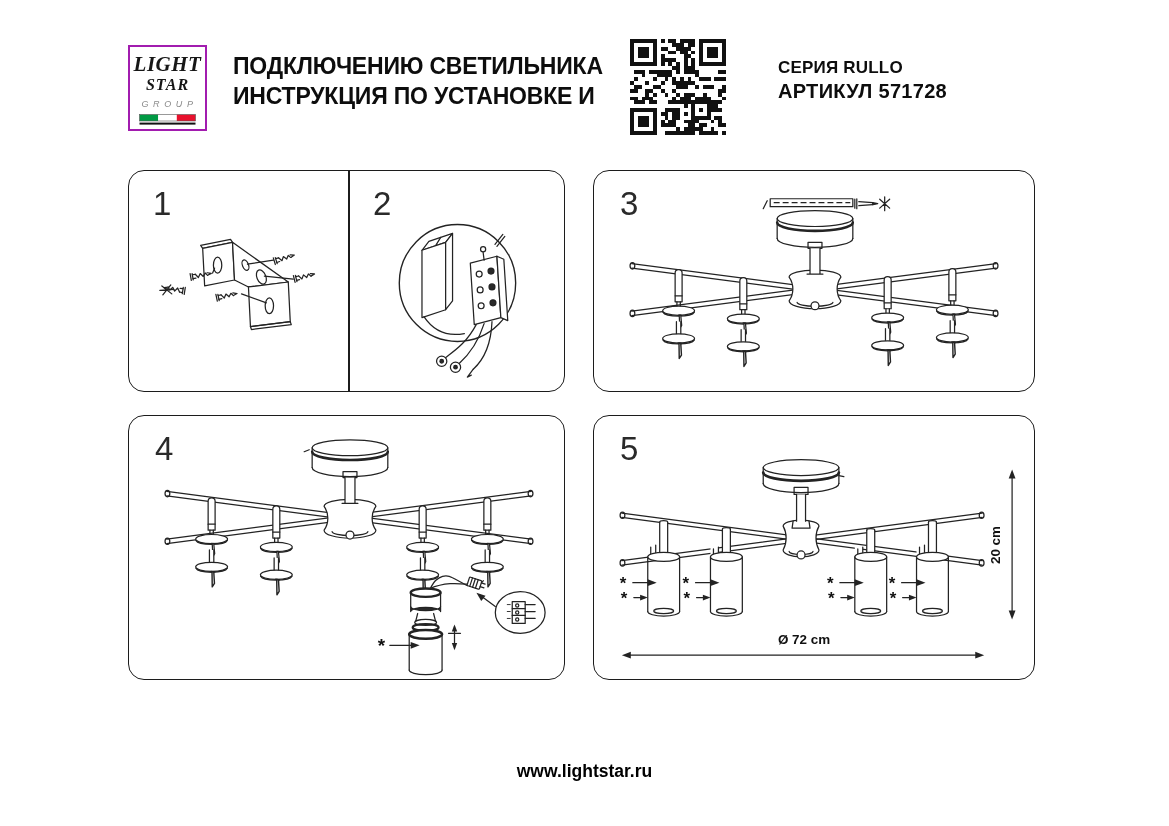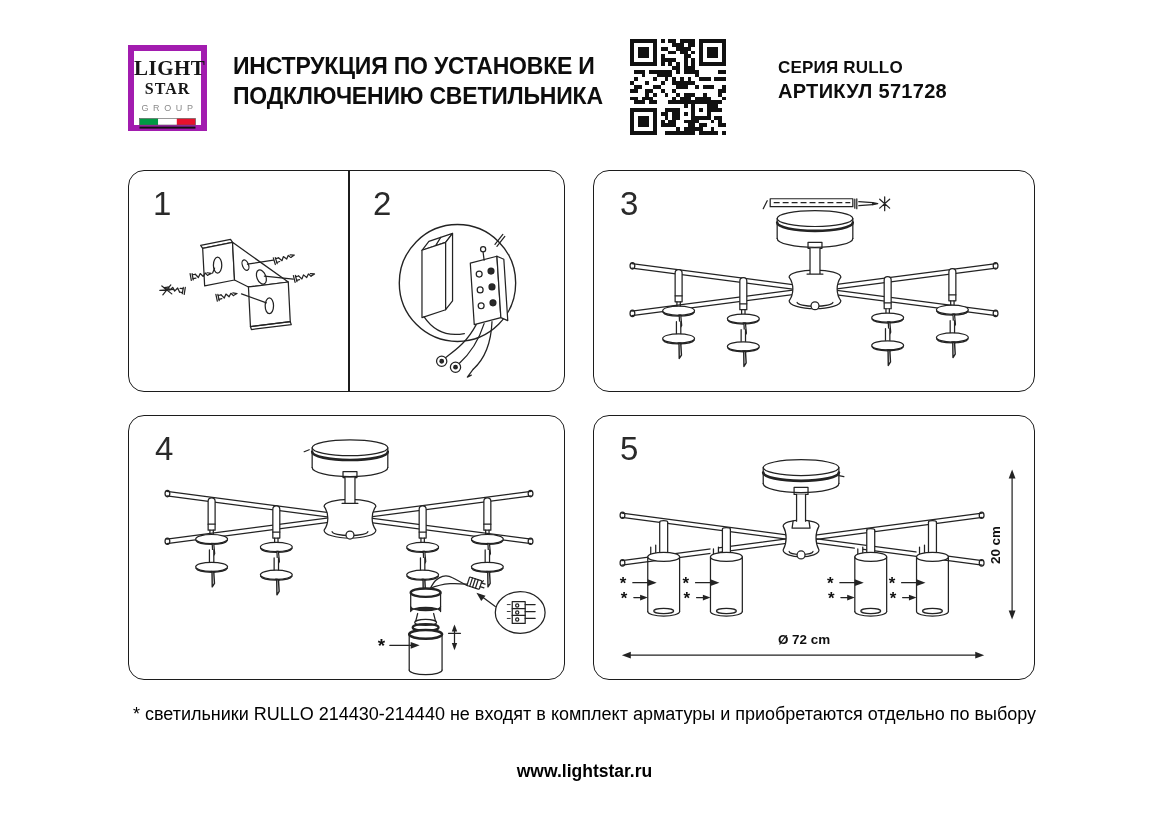--- a/index.html
+++ b/index.html
@@ -1,21 +1,21 @@
 <!DOCTYPE html>
 <html><head>
 <meta charset="utf-8">
 <style>
   html,body{margin:0;padding:0;background:#fff;}
   .page{position:relative;width:1169px;height:826px;background:#ffffff;
         font-family:"Liberation Sans",sans-serif;color:#111;overflow:hidden;}
 
   
-  .logo{position:absolute;left:128px;top:45px;width:79px;height:86px;border:6px solid #a21caf;
-        box-sizing:border-box;text-align:center;padding-top:8px;background:#fff;}
+  .logo{position:absolute;left:128px;top:45px;width:79px;height:86px;border:2px solid #a21caf;
+        box-sizing:border-box;text-align:center;padding-top:8px;background:#fff;font-style:italic;}
   .logo-light{font-family:"Liberation Serif",serif;font-weight:bold;font-size:21px;line-height:19px;letter-spacing:.5px;color:#161616;}
   .logo-star{font-family:"Liberation Serif",serif;font-weight:bold;font-size:16px;line-height:22px;letter-spacing:1px;color:#161616;}
   .logo-group{font-size:9px;letter-spacing:4.6px;color:#8b8b8b;margin-top:3px;line-height:11px;padding-left:4px;}
   .logo-flag{display:block;margin:4px auto 0 auto;}
   .title{position:absolute;left:233px;top:51px;font-weight:bold;font-size:23px;line-height:30px;
          letter-spacing:-.2px;color:#0d0d0d;}
   .qr{position:absolute;left:630px;top:39px;}
   .series-block{position:absolute;left:778px;top:58px;width:234px;text-align:left;}
   .series{font-weight:bold;font-size:17px;letter-spacing:.2px;color:#0d0d0d;}
   .article{font-weight:bold;font-size:20px;margin-top:2px;letter-spacing:.3px;color:#0d0d0d;}
@@ -47,22 +47,22 @@
     <svg class="logo-flag" width="57" height="11" viewBox="0 0 57 11">
       <rect x="0.5" y="0.5" width="18.7" height="6.5" fill="#009a44"></rect>
       <rect x="19.2" y="0.5" width="18.6" height="6.5" fill="#ffffff"></rect>
       <rect x="37.8" y="0.5" width="18.7" height="6.5" fill="#e8112d"></rect>
       <rect x="0.5" y="0.5" width="56" height="6.5" fill="none" stroke="#555" stroke-width="0.6"></rect>
       <rect x="0.5" y="8.6" width="56" height="2" fill="#111"></rect>
     </svg>
   </div>
 
   <div class="title">
+    <div>ПОДКЛЮЧЕНИЮ СВЕТИЛЬНИКА</div>
     <div>ИНСТРУКЦИЯ ПО УСТАНОВКЕ И</div>
-    <div>ПОДКЛЮЧЕНИЮ СВЕТИЛЬНИКА</div>
   </div>
 
   <svg id="qr" class="qr" width="96" height="96" viewBox="0 0 25 25" shape-rendering="crispEdges">
     <rect x="0" y="0" width="25" height="25" fill="#fff"></rect>
   <path d="M0 0h1v1h-1zM1 0h1v1h-1zM2 0h1v1h-1zM3 0h1v1h-1zM4 0h1v1h-1zM5 0h1v1h-1zM6 0h1v1h-1zM8 0h1v1h-1zM10 0h1v1h-1zM11 0h1v1h-1zM13 0h1v1h-1zM14 0h1v1h-1zM15 0h1v1h-1zM16 0h1v1h-1zM18 0h1v1h-1zM19 0h1v1h-1zM20 0h1v1h-1zM21 0h1v1h-1zM22 0h1v1h-1zM23 0h1v1h-1zM24 0h1v1h-1zM0 1h1v1h-1zM6 1h1v1h-1zM11 1h1v1h-1zM12 1h1v1h-1zM13 1h1v1h-1zM15 1h1v1h-1zM16 1h1v1h-1zM18 1h1v1h-1zM24 1h1v1h-1zM0 2h1v1h-1zM2 2h1v1h-1zM3 2h1v1h-1zM4 2h1v1h-1zM6 2h1v1h-1zM8 2h1v1h-1zM9 2h1v1h-1zM12 2h1v1h-1zM13 2h1v1h-1zM14 2h1v1h-1zM15 2h1v1h-1zM18 2h1v1h-1zM20 2h1v1h-1zM21 2h1v1h-1zM22 2h1v1h-1zM24 2h1v1h-1zM0 3h1v1h-1zM2 3h1v1h-1zM3 3h1v1h-1zM4 3h1v1h-1zM6 3h1v1h-1zM10 3h1v1h-1zM11 3h1v1h-1zM13 3h1v1h-1zM14 3h1v1h-1zM16 3h1v1h-1zM18 3h1v1h-1zM20 3h1v1h-1zM21 3h1v1h-1zM22 3h1v1h-1zM24 3h1v1h-1zM0 4h1v1h-1zM2 4h1v1h-1zM3 4h1v1h-1zM4 4h1v1h-1zM6 4h1v1h-1zM8 4h1v1h-1zM14 4h1v1h-1zM15 4h1v1h-1zM18 4h1v1h-1zM20 4h1v1h-1zM21 4h1v1h-1zM22 4h1v1h-1zM24 4h1v1h-1zM0 5h1v1h-1zM6 5h1v1h-1zM8 5h1v1h-1zM9 5h1v1h-1zM10 5h1v1h-1zM11 5h1v1h-1zM14 5h1v1h-1zM16 5h1v1h-1zM18 5h1v1h-1zM24 5h1v1h-1zM0 6h1v1h-1zM1 6h1v1h-1zM2 6h1v1h-1zM3 6h1v1h-1zM4 6h1v1h-1zM5 6h1v1h-1zM6 6h1v1h-1zM8 6h1v1h-1zM10 6h1v1h-1zM12 6h1v1h-1zM14 6h1v1h-1zM16 6h1v1h-1zM18 6h1v1h-1zM19 6h1v1h-1zM20 6h1v1h-1zM21 6h1v1h-1zM22 6h1v1h-1zM23 6h1v1h-1zM24 6h1v1h-1zM11 7h1v1h-1zM12 7h1v1h-1zM14 7h1v1h-1zM15 7h1v1h-1zM16 7h1v1h-1zM1 8h1v1h-1zM2 8h1v1h-1zM3 8h1v1h-1zM5 8h1v1h-1zM6 8h1v1h-1zM7 8h1v1h-1zM8 8h1v1h-1zM9 8h1v1h-1zM10 8h1v1h-1zM12 8h1v1h-1zM14 8h1v1h-1zM15 8h1v1h-1zM16 8h1v1h-1zM17 8h1v1h-1zM23 8h1v1h-1zM24 8h1v1h-1zM3 9h1v1h-1zM7 9h1v1h-1zM8 9h1v1h-1zM9 9h1v1h-1zM10 9h1v1h-1zM17 9h1v1h-1zM1 10h1v1h-1zM6 10h1v1h-1zM9 10h1v1h-1zM11 10h1v1h-1zM13 10h1v1h-1zM15 10h1v1h-1zM18 10h1v1h-1zM19 10h1v1h-1zM20 10h1v1h-1zM22 10h1v1h-1zM23 10h1v1h-1zM24 10h1v1h-1zM0 11h1v1h-1zM4 11h1v1h-1zM8 11h1v1h-1zM11 11h1v1h-1zM12 11h1v1h-1zM13 11h1v1h-1zM14 11h1v1h-1zM15 11h1v1h-1zM16 11h1v1h-1zM1 12h1v1h-1zM2 12h1v1h-1zM6 12h1v1h-1zM7 12h1v1h-1zM12 12h1v1h-1zM13 12h1v1h-1zM14 12h1v1h-1zM17 12h1v1h-1zM19 12h1v1h-1zM20 12h1v1h-1zM21 12h1v1h-1zM24 12h1v1h-1zM0 13h1v1h-1zM1 13h1v1h-1zM4 13h1v1h-1zM5 13h1v1h-1zM8 13h1v1h-1zM11 13h1v1h-1zM23 13h1v1h-1zM24 13h1v1h-1zM4 14h1v1h-1zM6 14h1v1h-1zM9 14h1v1h-1zM12 14h1v1h-1zM14 14h1v1h-1zM15 14h1v1h-1zM16 14h1v1h-1zM19 14h1v1h-1zM23 14h1v1h-1zM0 15h1v1h-1zM1 15h1v1h-1zM3 15h1v1h-1zM4 15h1v1h-1zM5 15h1v1h-1zM11 15h1v1h-1zM13 15h1v1h-1zM14 15h1v1h-1zM15 15h1v1h-1zM17 15h1v1h-1zM18 15h1v1h-1zM19 15h1v1h-1zM20 15h1v1h-1zM24 15h1v1h-1zM1 16h1v1h-1zM2 16h1v1h-1zM3 16h1v1h-1zM5 16h1v1h-1zM6 16h1v1h-1zM10 16h1v1h-1zM11 16h1v1h-1zM12 16h1v1h-1zM13 16h1v1h-1zM14 16h1v1h-1zM15 16h1v1h-1zM16 16h1v1h-1zM17 16h1v1h-1zM18 16h1v1h-1zM19 16h1v1h-1zM20 16h1v1h-1zM21 16h1v1h-1zM22 16h1v1h-1zM23 16h1v1h-1zM14 17h1v1h-1zM16 17h1v1h-1zM20 17h1v1h-1zM21 17h1v1h-1zM22 17h1v1h-1zM0 18h1v1h-1zM1 18h1v1h-1zM2 18h1v1h-1zM3 18h1v1h-1zM4 18h1v1h-1zM5 18h1v1h-1zM6 18h1v1h-1zM9 18h1v1h-1zM10 18h1v1h-1zM11 18h1v1h-1zM12 18h1v1h-1zM16 18h1v1h-1zM18 18h1v1h-1zM20 18h1v1h-1zM21 18h1v1h-1zM22 18h1v1h-1zM23 18h1v1h-1zM0 19h1v1h-1zM6 19h1v1h-1zM8 19h1v1h-1zM9 19h1v1h-1zM11 19h1v1h-1zM12 19h1v1h-1zM14 19h1v1h-1zM16 19h1v1h-1zM20 19h1v1h-1zM0 20h1v1h-1zM2 20h1v1h-1zM3 20h1v1h-1zM4 20h1v1h-1zM6 20h1v1h-1zM9 20h1v1h-1zM11 20h1v1h-1zM12 20h1v1h-1zM16 20h1v1h-1zM17 20h1v1h-1zM18 20h1v1h-1zM19 20h1v1h-1zM20 20h1v1h-1zM22 20h1v1h-1zM23 20h1v1h-1zM0 21h1v1h-1zM2 21h1v1h-1zM3 21h1v1h-1zM4 21h1v1h-1zM6 21h1v1h-1zM8 21h1v1h-1zM10 21h1v1h-1zM11 21h1v1h-1zM14 21h1v1h-1zM15 21h1v1h-1zM16 21h1v1h-1zM17 21h1v1h-1zM21 21h1v1h-1zM23 21h1v1h-1zM0 22h1v1h-1zM2 22h1v1h-1zM3 22h1v1h-1zM4 22h1v1h-1zM6 22h1v1h-1zM8 22h1v1h-1zM9 22h1v1h-1zM10 22h1v1h-1zM11 22h1v1h-1zM15 22h1v1h-1zM16 22h1v1h-1zM18 22h1v1h-1zM19 22h1v1h-1zM23 22h1v1h-1zM24 22h1v1h-1zM0 23h1v1h-1zM6 23h1v1h-1zM12 23h1v1h-1zM14 23h1v1h-1zM15 23h1v1h-1zM16 23h1v1h-1zM17 23h1v1h-1zM18 23h1v1h-1zM21 23h1v1h-1zM0 24h1v1h-1zM1 24h1v1h-1zM2 24h1v1h-1zM3 24h1v1h-1zM4 24h1v1h-1zM5 24h1v1h-1zM6 24h1v1h-1zM9 24h1v1h-1zM10 24h1v1h-1zM11 24h1v1h-1zM12 24h1v1h-1zM13 24h1v1h-1zM14 24h1v1h-1zM15 24h1v1h-1zM16 24h1v1h-1zM18 24h1v1h-1zM19 24h1v1h-1zM20 24h1v1h-1zM21 24h1v1h-1zM22 24h1v1h-1zM24 24h1v1h-1z" fill="#111"></path>
     </svg>
 
   <div class="series-block">
     <div class="series">СЕРИЯ RULLO</div>
     <div class="article">АРТИКУЛ 571728</div>
@@ -401,15 +401,14 @@
       </g>
       <g>
         <path d="M420,57 L420,202"></path>
         <use href="#ahR" transform="translate(420,54) rotate(-90)"></use>
         <use href="#ahR" transform="translate(420,205) rotate(90)"></use>
         <text transform="translate(408,130) rotate(-90)" font-size="13.5" font-weight="bold" text-anchor="middle">20 cm</text>
       </g>
     </svg>
   </div>
 
-  <div class="footnote">* светильники RULLO 214430-214440 не входят в комплект арматуры и приобретаются отдельно по выбору</div>
   <div class="website">www.lightstar.ru</div>
 </div>
 
 </body></html>

